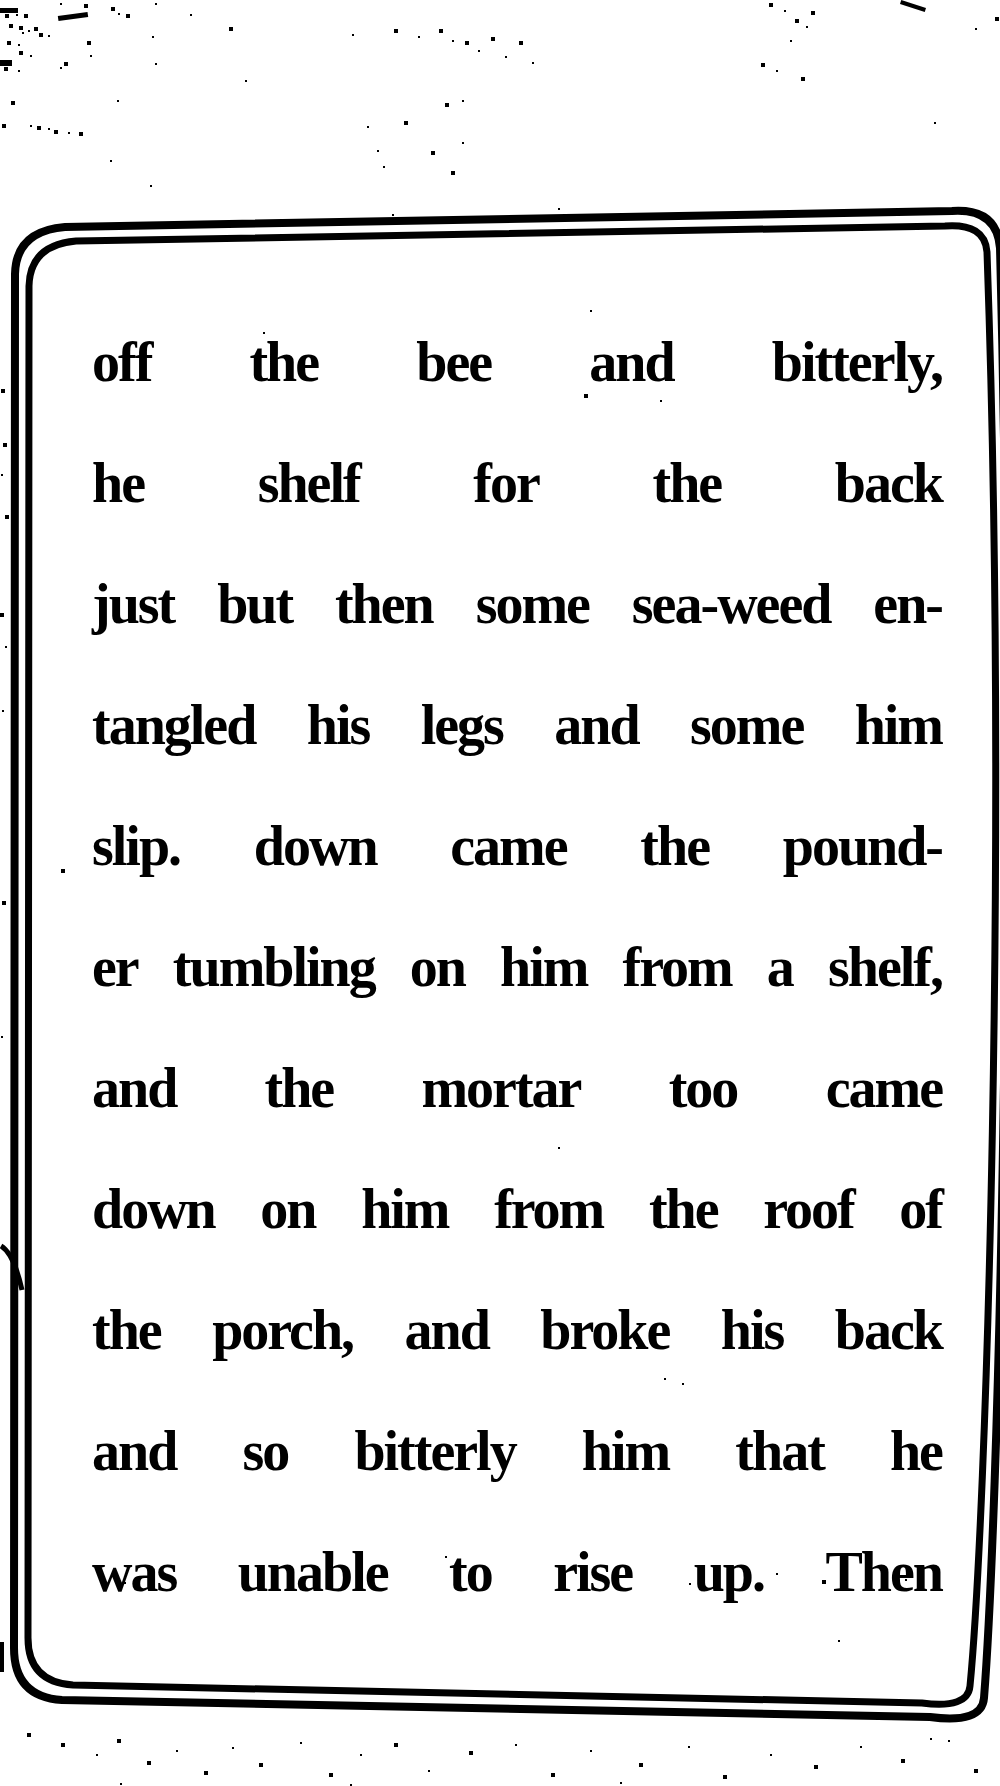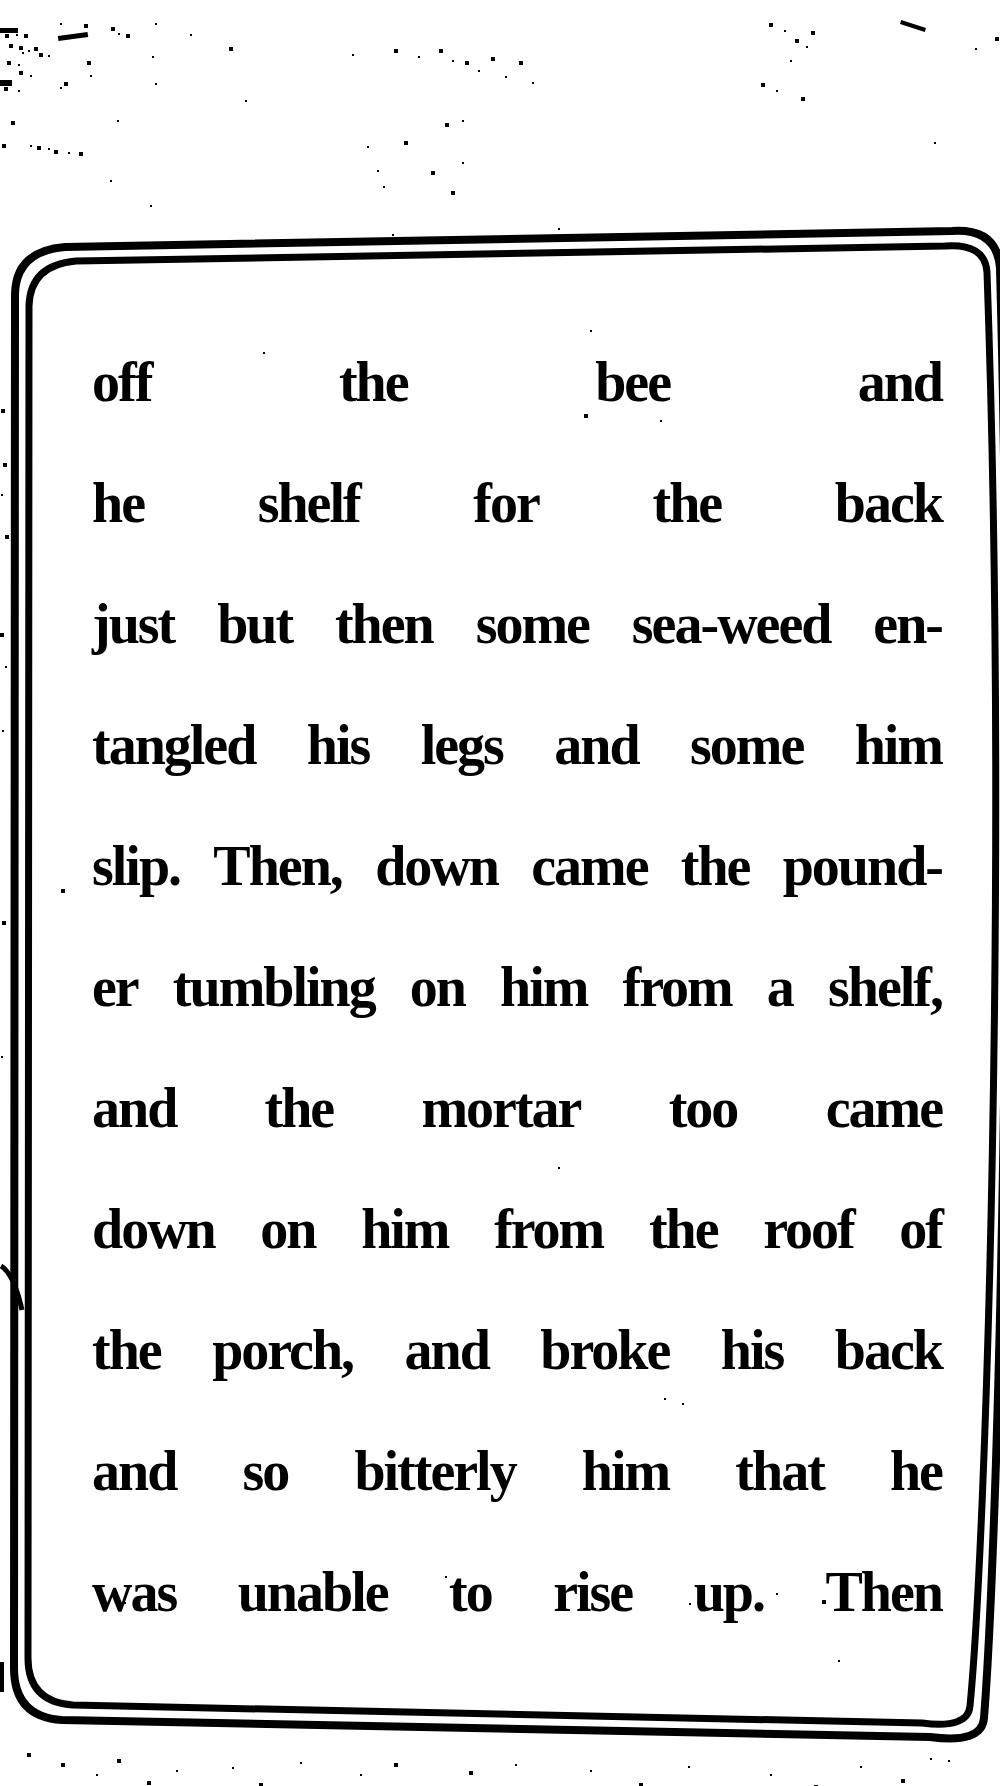--- a/index.html
+++ b/index.html
@@ -2,21 +2,21 @@
 <html style="--ink: #000000; --paper: #ffffff;"><head>
 <meta charset="utf-8">
 <style>
   :root{ --ink:#000000; --paper:#ffffff; }
   html,body{margin:0;padding:0;}
   body{
     width:1000px;height:1786px;position:relative;overflow:hidden;
     background:var(--paper);
     font-family:"Liberation Serif", serif;
   }
-  .page{position:absolute;inset:0;margin-top:20px;}
+  .page{position:absolute;inset:0;}
   
   svg.frame{position:absolute;left:0;top:0;width:1000px;height:1786px;}
   svg.frame path{stroke:var(--ink);fill:none;}
   
   .textblock{
     position:absolute;left:92px;top:302px;width:850px;
     color:var(--ink);
   }
   .line{
     display:flex;justify-content:space-between;
@@ -111,25 +111,25 @@
       L 76 241
       Q 30 245 29 286
       L 28 1638
       Q 28 1682 73 1685
       L 922 1703
       Q 968 1709 970 1686 Z"></path>
     <path stroke-width="5" d="M 1 1246 Q 14 1254 22 1290"></path>
   </svg>
 
   <div class="textblock">
-    <div class="line"><span>off</span><span>the</span><span>bee</span><span>and</span></div>
+    <div class="line"><span>off</span><span>the</span><span>bee</span><span>and</span><span>bitterly,</span></div>
     <div class="line"><span>he</span><span>shelf</span><span>for</span><span>the</span><span>back</span></div>
     <div class="line"><span>just</span><span>but</span><span>then</span><span>some</span><span>sea-weed</span><span>en-</span></div>
     <div class="line"><span>tangled</span><span>his</span><span>legs</span><span>and</span><span>some</span><span>him</span></div>
-    <div class="line"><span>slip.</span><span>Then,</span><span>down</span><span>came</span><span>the</span><span>pound-</span></div>
+    <div class="line"><span>slip.</span><span>down</span><span>came</span><span>the</span><span>pound-</span></div>
     <div class="line"><span>er</span><span>tumbling</span><span>on</span><span>him</span><span>from</span><span>a</span><span>shelf,</span></div>
     <div class="line"><span>and</span><span>the</span><span>mortar</span><span>too</span><span>came</span></div>
     <div class="line"><span>down</span><span>on</span><span>him</span><span>from</span><span>the</span><span>roof</span><span>of</span></div>
     <div class="line"><span>the</span><span>porch,</span><span>and</span><span>broke</span><span>his</span><span>back</span></div>
     <div class="line"><span>and</span><span>so</span><span>bitterly</span><span>him</span><span>that</span><span>he</span></div>
     <div class="line"><span>was</span><span>unable</span><span>to</span><span>rise</span><span>up.</span><span>Then</span></div>
   </div>
 
   <div class="noise"></div>
   <div class="dash d1"></div>

